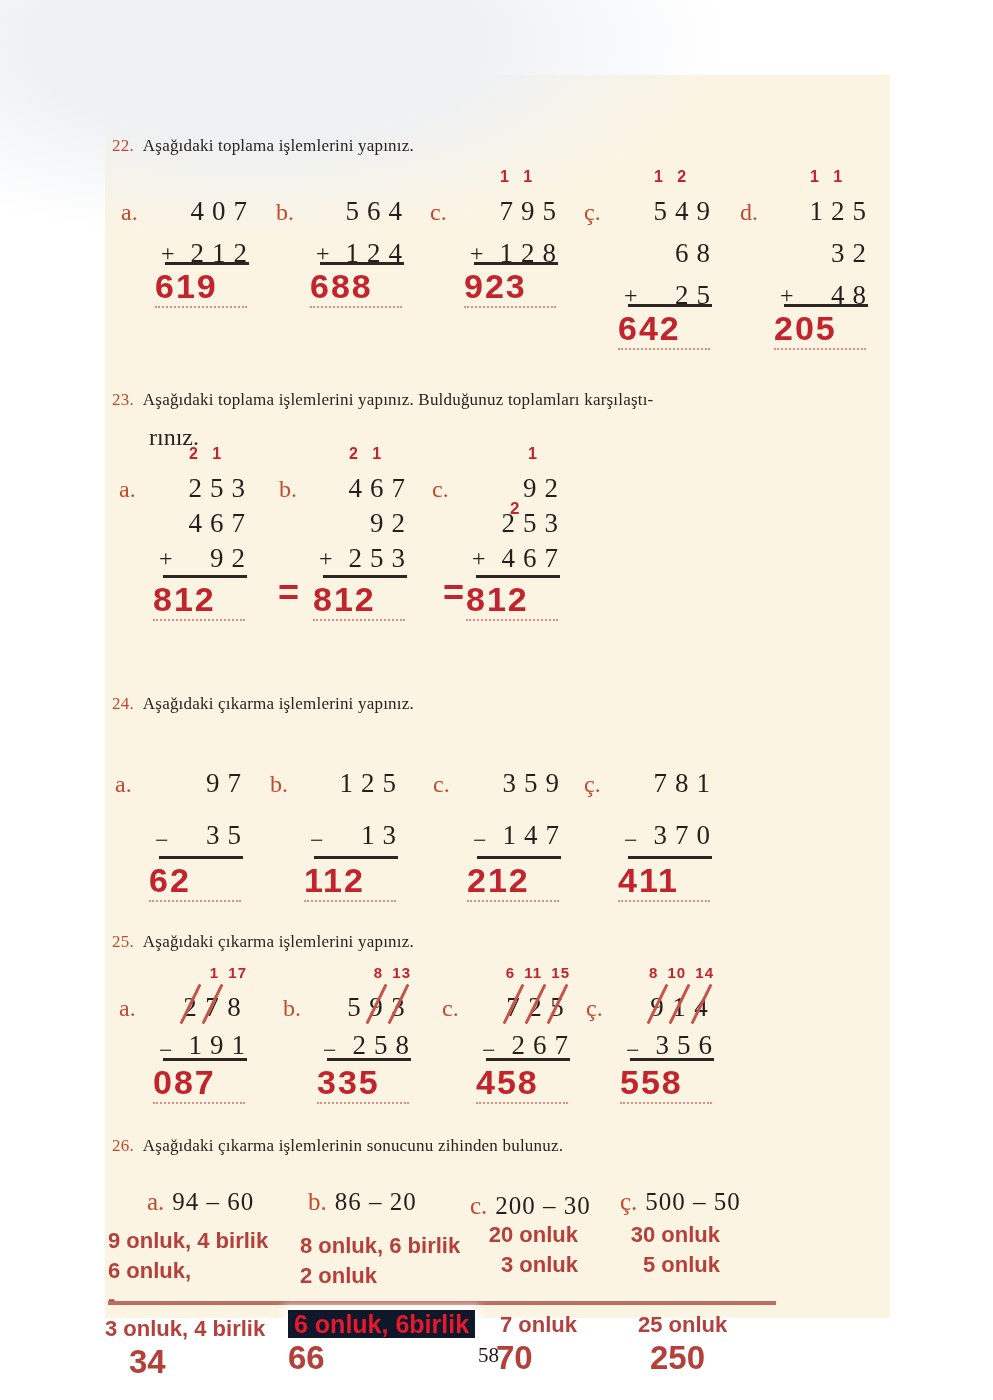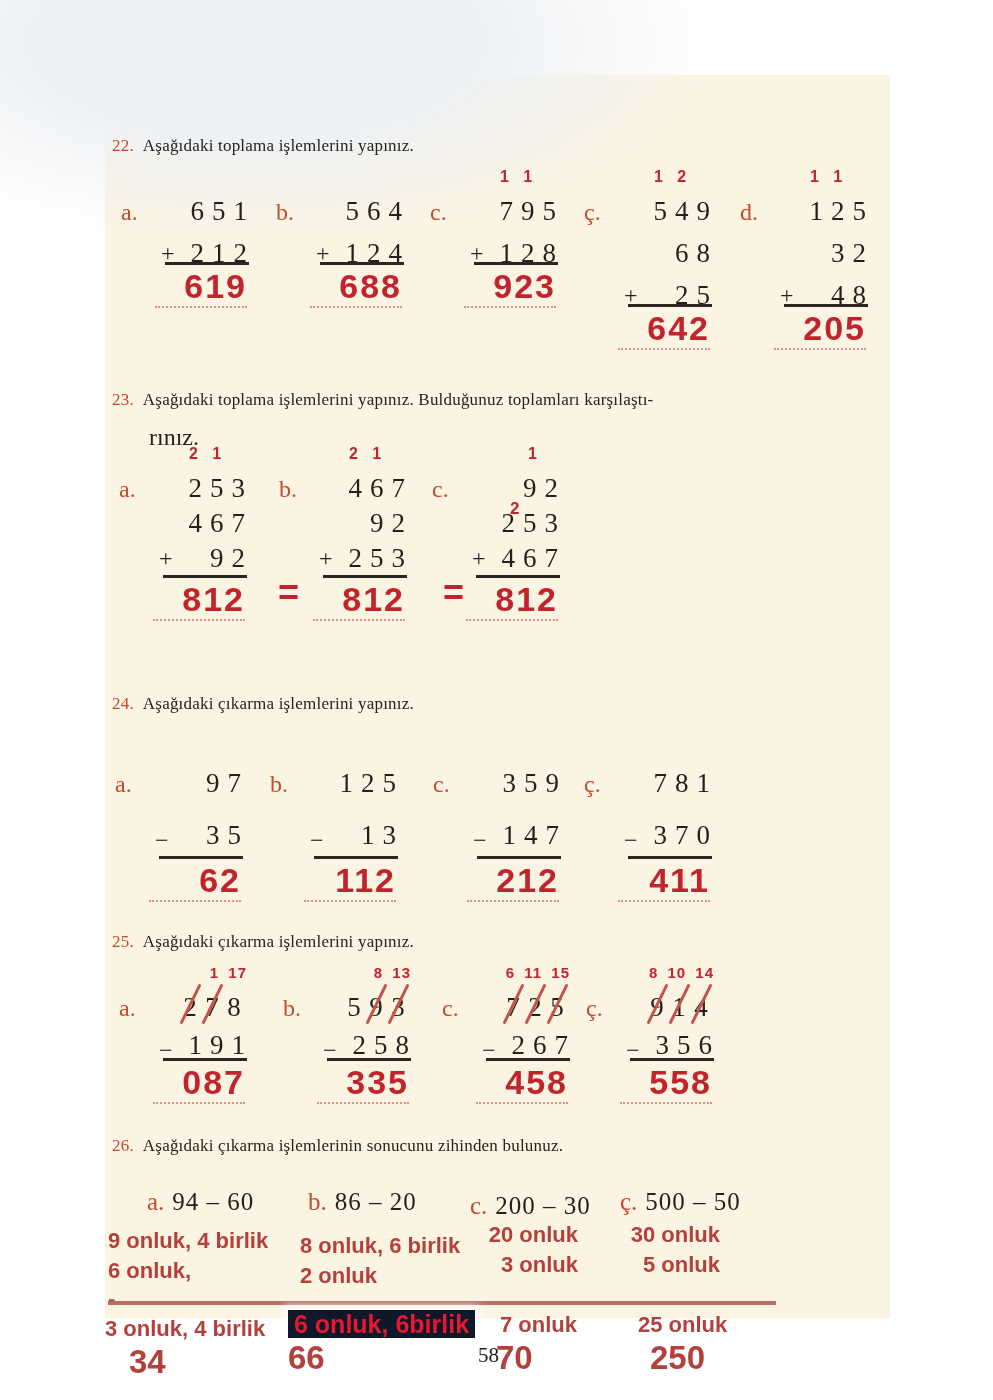--- a/index.html
+++ b/index.html
@@ -41,21 +41,21 @@
   }
   .s24 .sign,.s25 .sign{top:5px;}
   .rule{
     border-top:3px solid #2b2622;width:calc(100% - 8px);margin-left:10px;
   }
   .s22 .rule{margin-top:-18px;}
   .s23 .rule{margin-top:-3px;}
   .s24 .rule{margin-top:-16px;}
   .s25 .rule{margin-top:-10px;}
   .answer{
-    margin-top:3px;text-align:right;color:#c2242d;
+    margin-top:3px;text-align:left;color:#c2242d;
     font-family:"Liberation Sans", sans-serif;font-weight:700;font-size:34px;line-height:36px;
     letter-spacing:2px;border-bottom:2px dotted rgba(195,60,55,.55);padding-bottom:2px;
   }
   .carry{
     position:absolute;top:-28px;left:36px;color:#c2242d;white-space:nowrap;
     font-family:"Liberation Sans", sans-serif;font-weight:700;font-size:16px;letter-spacing:5px;
   }
   .carry.c25{left:auto;right:-2px;letter-spacing:1px;word-spacing:4px;font-size:15px;}
   .sidecarry{
     position:absolute;left:44px;top:26px;color:#c2242d;
@@ -103,21 +103,21 @@
 
 <div class="paper"></div>
 <div class="blob"></div>
 
 <div class="heading" style="left:112px;top:136px">
   <span class="num">22.</span><span>Aşağıdaki toplama işlemlerini yapınız.</span>
 </div>
 
 <div class="opcol s22" style="left:155px;top:196px">
   <span class="plabel">a.</span>
-  <div class="row"><span>651</span></div>
+  <div class="row"><span>407</span></div>
   <div class="row"><span class="sign">+</span><span>212</span></div>
   <div class="rule"></div>
   <div class="answer">619</div>
 </div>
 
 <div class="opcol s22" style="left:310px;top:196px">
   <span class="plabel">b.</span>
   <div class="row"><span>564</span></div>
   <div class="row"><span class="sign">+</span><span>124</span></div>
   <div class="rule"></div>

